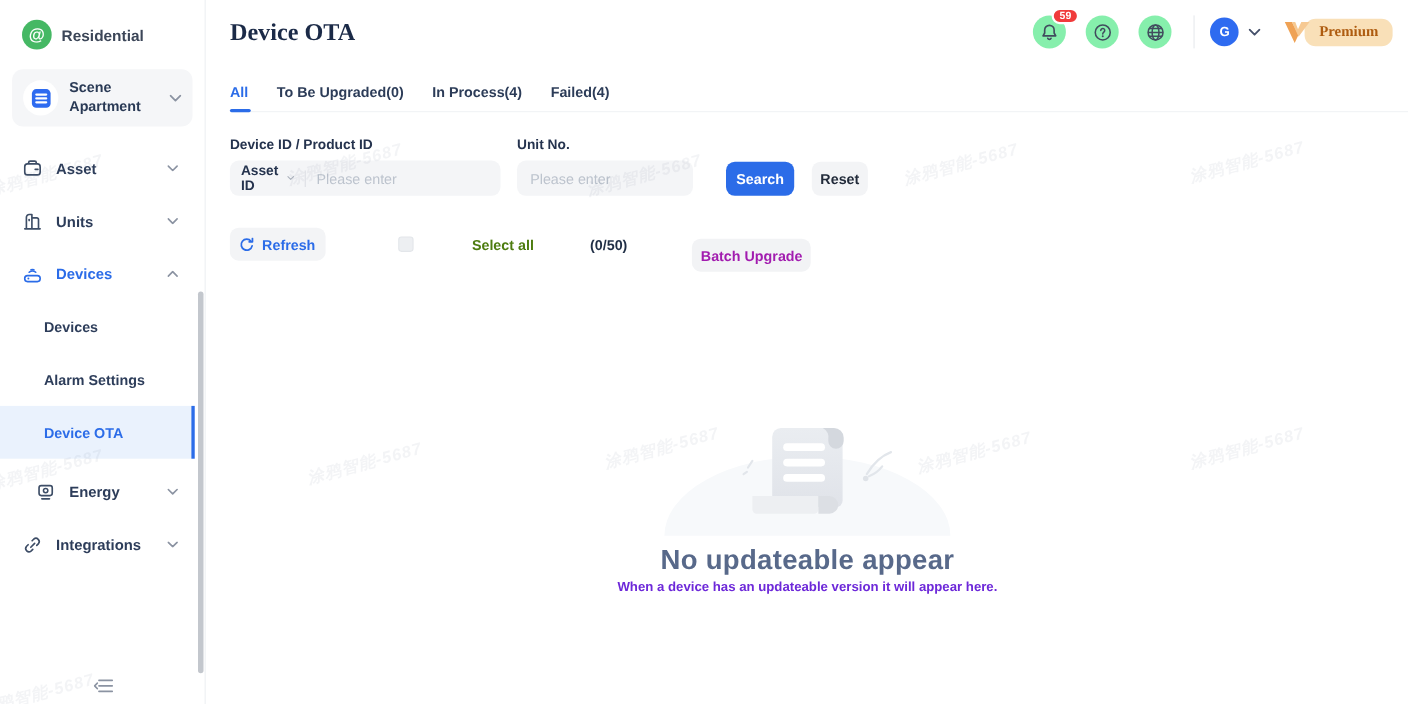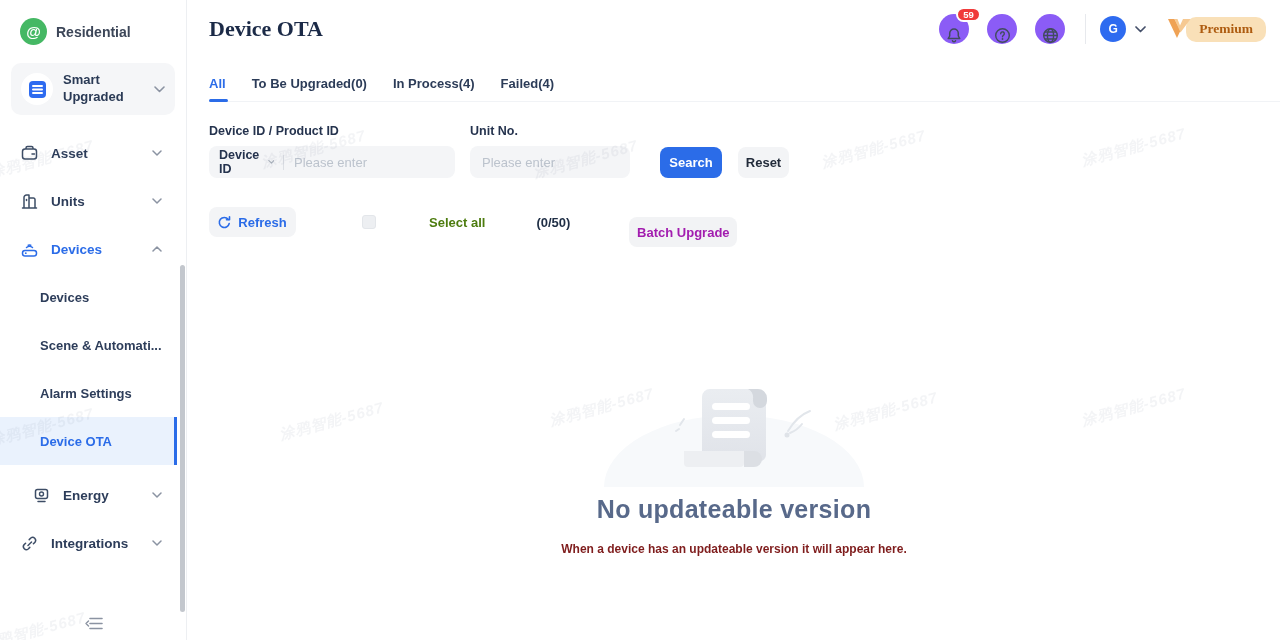--- a/index.html
+++ b/index.html
@@ -55,30 +55,30 @@
   .chev svg, .chev { display:block; }
 
   
   .main { position:absolute; left:188px; top:0; width:1092px; height:640px; background:#fff; }
 
   .main-header { position:absolute; top:14px; left:21px; right:14px; display:flex;
                  justify-content:space-between; align-items:center; }
   .page-title { font-family:"Liberation Serif", serif; font-size:22px; font-weight:700; color:#1b2a47; }
 
   .actions { display:flex; align-items:center; }
-  .action-circle { width:30px; height:30px; border-radius:50%; background:#8b5cf6; display:flex;
-                   align-items:flex-end; justify-content:center; position:relative; cursor:pointer; margin-left:18px; }
+  .action-circle { width:30px; height:30px; border-radius:50%; background:#86efac; display:flex;
+                   align-items:center; justify-content:center; position:relative; cursor:pointer; margin-left:18px; }
   .badge { position:absolute; top:-7px; left:17px; min-width:22px; height:15px; padding:0 5px;
            background:#f03b3b; border-radius:8px; color:#fff; font-size:9.5px; font-weight:700;
            display:flex; align-items:center; justify-content:center; border:2px solid #fff; }
   .vdivider { width:1px; height:30px; background:#e7e9ed; margin:0 14px 0 20px; }
   .avatar-group { display:flex; align-items:center; gap:9px; cursor:pointer; }
   .avatar { width:26px; height:26px; border-radius:50%; background:#2e6bf0; color:#fff; font-size:12px;
             font-weight:700; display:flex; align-items:center; justify-content:center; }
-  .premium-group { display:flex; align-items:flex-start; margin-left:20px; cursor:pointer; }
+  .premium-group { display:flex; align-items:center; margin-left:20px; cursor:pointer; }
   .premium-pill { background:#f9e0b8; border-radius:10px; padding:4px 13px 5px 13px; margin-left:-7px;
                   font-family:"Liberation Serif", serif; font-size:13.5px; font-weight:700; color:#ae5c10; }
 
   
   .tabs { position:absolute; top:76px; left:21px; right:0; height:26px; display:flex; gap:26px;
           border-bottom:1px solid #f1f3f6; }
   .tab { font-size:13px; font-weight:700; color:#2c3c58; cursor:pointer; position:relative; padding-bottom:10px; }
   .tab.active { color:#2b6ce8; }
   .tab.active::after { content:""; position:absolute; left:0; bottom:-1px; width:19px; height:3px;
                        border-radius:2px; background:#2b6ce8; }
@@ -113,36 +113,36 @@
   .sel-label { font-size:13px; font-weight:700; color:#4d7c0f; margin-left:9px; }
   .sel-count { font-size:13px; font-weight:700; color:#1f2e45; margin-left:7px; }
   .btn-batch { width:108px; height:30px; background:#f2f3f5; color:#a21caf; margin-left:15px; cursor:default;margin-top:20px; }
 
   
   .empty { position:absolute; top:383px; left:0; right:0; text-align:center; }
   .illus { position:relative; width:300px; height:90px; margin:0 auto; }
   .dome { position:absolute; left:20px; bottom:-14px; width:260px; height:72px; background:#f7f9fb;
           border-radius:50% 50% 0 0 / 100% 100% 0 0; }
   .empty-title { font-size:25px; font-weight:600; color:#58698a; margin-top:22px; letter-spacing:0.3px; }
-  .empty-sub { font-size:12px; font-weight:600; color:#7f1d1d; margin-top:18px;text-align:center; }
+  .empty-sub { font-size:12px; font-weight:600; color:#6d28d9; margin-top:2px;text-align:center; }
 </style>
 </head>
 <body>
 
 <div class="sidebar">
   <div class="logo-row">
     <div class="logo-circle">@</div>
     <div class="logo-text">Residential</div>
   </div>
 
   <div class="workspace">
     <div class="ws-iconwrap">
         <div class="ws-icon"></div>
       </div>
-    <div class="ws-label">Smart Upgraded</div>
+    <div class="ws-label">Scene Apartment</div>
     <span class="chev">
       <svg width="11" height="7" viewBox="0 0 11 7">
           <path d="M1 1l4.5 4.5L10 1" fill="none" stroke="#8b93a2" stroke-width="1.6" stroke-linecap="round" stroke-linejoin="round"></path>
         </svg>
     </span>
   </div>
 
   <div class="nav">
     <div class="nav-item">
       <svg class="nav-icon" viewBox="0 0 17 17">
@@ -180,21 +180,20 @@
         </svg>
       <span class="label">Devices</span>
       <span class="chev">
           <svg width="10" height="6" viewBox="0 0 10 6">
             <path d="M1 5l4-4 4 4" fill="none" stroke="#8b93a2" stroke-width="1.5" stroke-linecap="round" stroke-linejoin="round"></path>
           </svg>
         </span>
     </div>
 
     <div class="nav-child">Devices</div>
-    <div class="nav-child">Scene &amp; Automati...</div>
     <div class="nav-child">Alarm Settings</div>
     <div class="nav-child active">Device OTA</div>
 
     <div class="nav-item group-energy">
       <svg class="nav-icon" viewBox="0 0 17 17">
           <rect x="2.5" y="2.5" width="12" height="9" rx="2" fill="none" stroke="#3d4d66" stroke-width="1.5"></rect>
           <circle cx="8.5" cy="7" r="2" fill="none" stroke="#3d4d66" stroke-width="1.4"></circle>
           <path d="M5 14.5h7" stroke="#3d4d66" stroke-width="1.5" stroke-linecap="round"></path>
         </svg>
       <span class="label">Energy</span>
@@ -280,21 +279,21 @@
   </div>
 
   <div class="filter-labels">
     <div class="f-label">Device ID / Product ID</div>
     <div class="f-label unit">Unit No.</div>
   </div>
 
   <div class="filter-fields">
     <div class="combo">
       <div class="combo-select">
-        <span class="val">Device ID</span>
+        <span class="val">Asset ID</span>
         <svg width="9" height="6" viewBox="0 0 9 6">
             <path d="M1 1l3.5 3.5L8 1" fill="none" stroke="#aab1bc" stroke-width="1.4" stroke-linecap="round" stroke-linejoin="round"></path>
           </svg>
       </div>
       <div class="combo-div"></div>
       <input class="ghost-input" placeholder="Please enter" style="">
     </div>
     <div class="unit-input">
       <input class="ghost-input" placeholder="Please enter" style="">
     </div>
@@ -337,21 +336,21 @@
         <path d="M164 6h10a9 9 0 019 9v3a7 7 0 01-14 0v-2a10 10 0 00-5-10z" fill="#d4d8de"></path>
 
         <path d="M100 68h60v12a4 4 0 01-4 4h-52a4 4 0 01-4-4z" fill="#edeff2"></path>
         <path d="M160 68h10a8 8 0 018 8 8 8 0 01-8 8h-10z" fill="#dcdfe4"></path>
 
         <rect x="128" y="20" width="38" height="7" rx="3.5" fill="#fff"></rect>
         <rect x="128" y="34" width="38" height="7" rx="3.5" fill="#fff"></rect>
         <rect x="128" y="48" width="38" height="7" rx="3.5" fill="#fff"></rect>
       </svg>
     </div>
-    <div class="empty-title">No updateable version</div>
+    <div class="empty-title">No updateable appear</div>
     <div class="empty-sub">When a device has an updateable version it will appear here.</div>
   </div>
 </div>
 
 <div class="watermarks">
   <span class="wm">涂鸦智能-5687</span>
   <span class="wm">涂鸦智能-5687</span>
   <span class="wm">涂鸦智能-5687</span>
   <span class="wm">涂鸦智能-5687</span>
   <span class="wm">涂鸦智能-5687</span>

